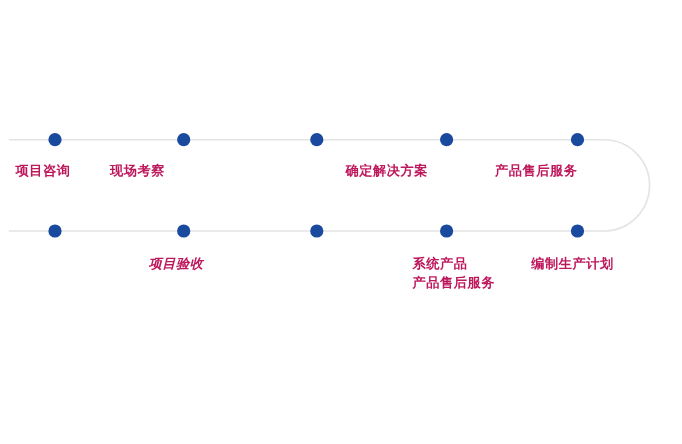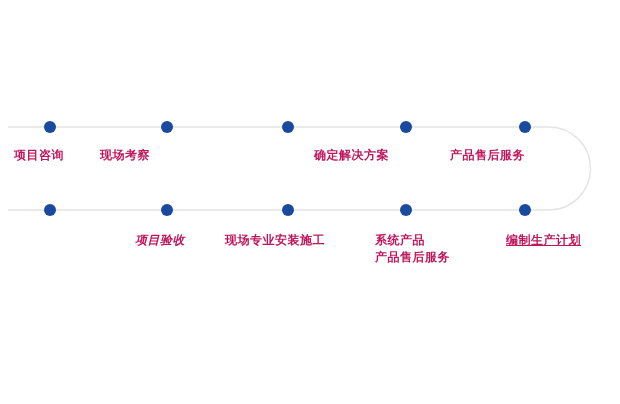--- a/index.html
+++ b/index.html
@@ -51,18 +51,17 @@
     <circle cx="406" cy="210" r="6" fill="#1a4a9e"></circle>
     <circle cx="525" cy="210" r="6" fill="#1a4a9e"></circle>
   </svg>
 
   <div class="lbl" style="left:14px;  top:147px;">项目咨询</div>
   <div class="lbl" style="left:100px; top:147px;">现场考察</div>
   <div class="lbl" style="left:314px; top:147px;">确定解决方案</div>
   <div class="lbl" style="left:450px; top:147px;">产品售后服务</div>
 
   <div class="lbl" style="left:135px; top:232px;font-style:italic;">项目验收</div>
-  <div class="lbl" style="left:225px; top:232px;">现场专业安装施工</div>
   <div class="lbl" style="left:375px; top:232px;">系统产品
 产品售后服务</div>
-  <div class="lbl" style="left:506px; top:232px;text-decoration:underline;">编制生产计划</div>
+  <div class="lbl" style="left:483px; top:232px;">编制生产计划</div>
 
 </div>
 
 </body></html>

